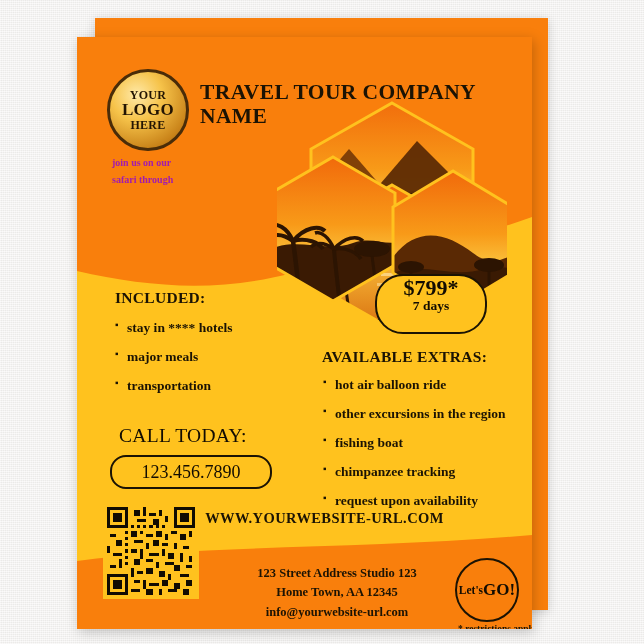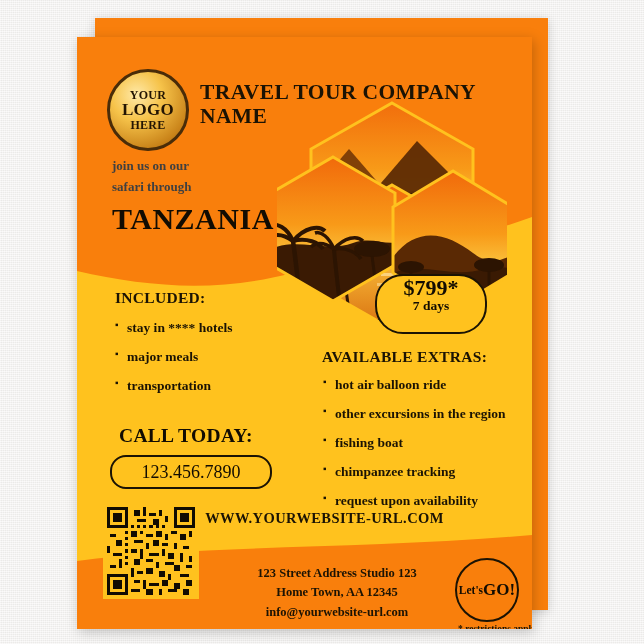--- a/index.html
+++ b/index.html
@@ -98,23 +98,23 @@
     color: #1b1304;
     letter-spacing: 0.4px;
     line-height: 1.12;
   }
 
   
   .join-line {
     position: absolute;
     left: 35px;
     top: 118px;
-    font-size: 13px;
-    font-weight: bold;
-    color: #404040;
+    font-size: 10px;
+    font-weight: bold;
+    color: #a21caf;
     line-height: 1.65;
     width: 200px;
   }
   .destination {
     position: absolute;
     left: 35px;
     top: 165px;
     font-size: 30px;
     font-weight: bold;
     color: #120c02;
@@ -201,21 +201,21 @@
     font-weight: bold;
     color: #1b1304;
   }
 
   
   .call-today {
     position: absolute;
     left: 42px;
     top: 388px;
     font-size: 19.5px;
-    font-weight: bold;
+    font-weight: normal;
     color: #120c02;
     letter-spacing: .3px;
   }
   .phone-pill {
     position: absolute;
     left: 33px;
     top: 418px;
     width: 158px;
     height: 30px;
     border: 2.5px solid #1b1304;
@@ -320,21 +320,20 @@
       <div class="l2">LOGO</div>
       <div class="l3">HERE</div>
     </div>
 
     <div class="company-title">TRAVEL TOUR COMPANY NAME</div>
 
     <div class="join-line">
       <div>join us on our</div>
       <div>safari through</div>
     </div>
-    <div class="destination">TANZANIA</div>
 
     <div class="photo-wrap">
       <svg viewBox="0 0 230 240" width="230" height="240">
         <defs>
           <linearGradient id="skyGrad" x1="0" y1="0" x2="0" y2="1">
             <stop offset="0%" stop-color="#F16A0B"></stop>
             <stop offset="45%" stop-color="#F89A18"></stop>
             <stop offset="75%" stop-color="#FBD14A"></stop>
             <stop offset="100%" stop-color="#F8A62A"></stop>
           </linearGradient>

